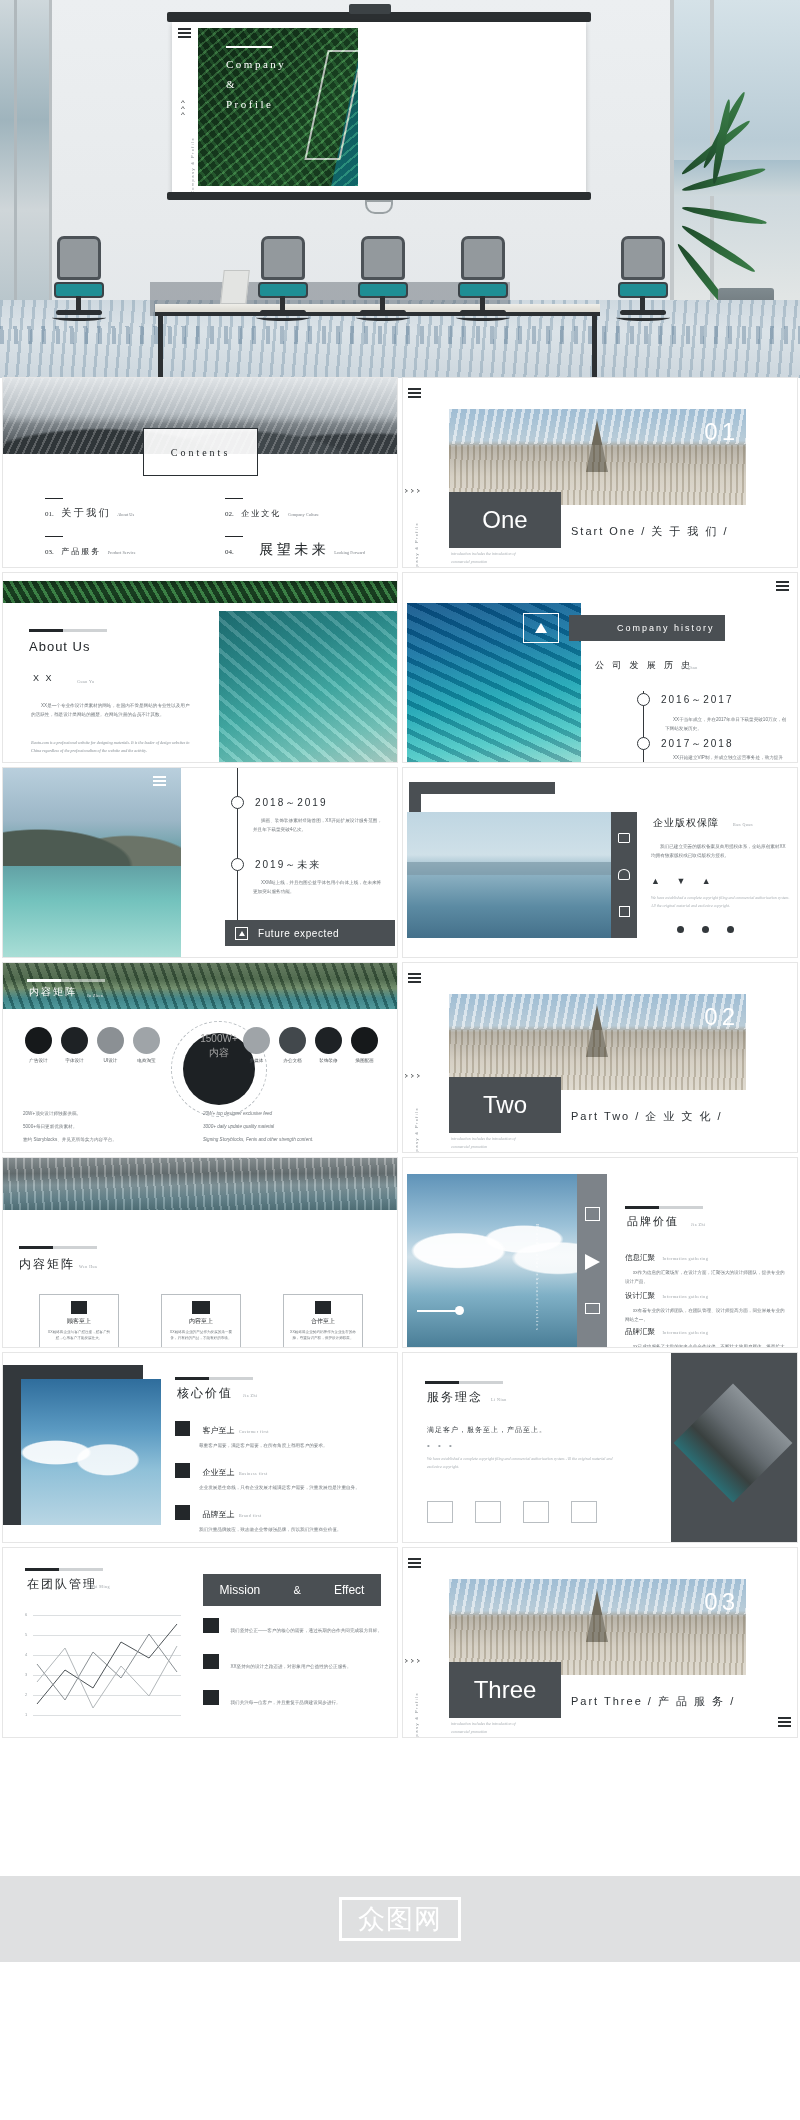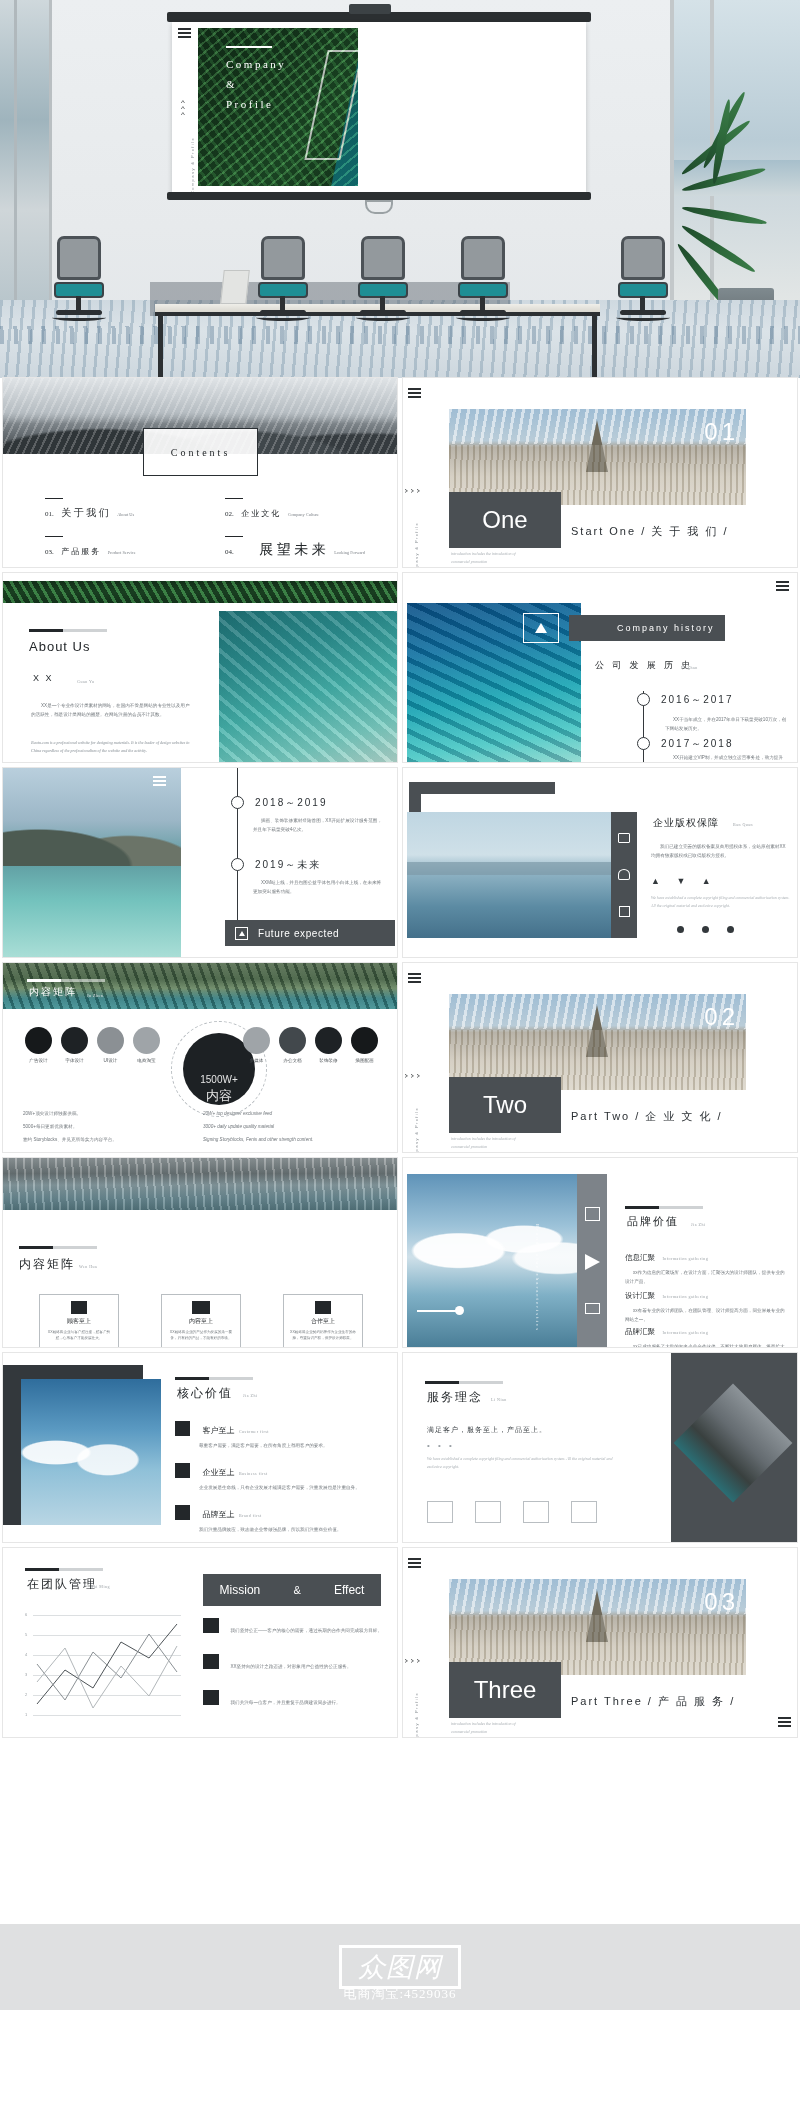--- a/index.html
+++ b/index.html
@@ -153,22 +153,22 @@
   .pinyin{font-family:"Liberation Serif",serif;font-size:4px;color:#9aa0a5;letter-spacing:.5px;}
   .body-zh{font-size:4.6px;color:#6f757a;line-height:9px;}
   .body-en{font-size:4px;color:#a7adb2;line-height:8px;font-style:italic;font-family:"Liberation Serif",serif;}
   .darkbox{background:#4a4f53;color:#fff;}
   .triangle-ico{width:13px;height:13px;border:1.4px solid #fff;display:flex;align-items:center;justify-content:center;}
   .triangle-ico:after{content:"";width:0;height:0;border-left:3.2px solid transparent;border-right:3.2px solid transparent;border-bottom:5.5px solid #fff;}
   .sq{border:1px solid #b9bec2;}
   .circ{border:1.2px solid #33383c;border-radius:50%;}
 
   
-  .wm{position:absolute;left:0;top:1924px;width:800px;height:86px;background:rgba(210,212,214,.72);
-      display:flex;align-items:center;justify-content:center;z-index:40;pointer-events:none;font-style:italic;}
+  .wm{position:absolute;left:0;top:1876px;width:800px;height:86px;background:rgba(210,212,214,.72);
+      display:flex;align-items:center;justify-content:center;z-index:40;pointer-events:none;}
   .wm-in{display:flex;align-items:center;gap:10px;}
   .wm-logo{width:122px;height:44px;border:3px solid #fff;display:flex;align-items:center;justify-content:center;
       font-family:"Liberation Serif",serif;font-size:27px;color:#fff;letter-spacing:1px;}
   .wm-txt{color:#fff;font-size:25px;letter-spacing:3px;font-family:"Liberation Serif",serif;}
   .wm-code{position:absolute;left:0;top:1985px;width:800px;text-align:center;color:#fff;font-size:13px;z-index:41;
       font-family:"Liberation Serif",serif;letter-spacing:1px;}
 </style>
 </head>
 <body>
 
@@ -397,23 +397,23 @@
     <div class="sl">
       <div class="ph ph-aerial" style="left:0;top:0;width:394px;height:46px;"></div>
       <div class="hdr-rule" style="position:absolute;left:24px;top:16px;">
           <i style="background:#fff"></i>
           <u style="background:rgba(255,255,255,.55)"></u>
         </div>
       <div style="position:absolute;left:26px;top:22px;font-size:10px;color:#fff;letter-spacing:2px;font-family:'Liberation Serif',serif;">内容矩阵</div>
       <div class="pinyin" style="position:absolute;left:84px;top:30px;color:#e5e8ea;">Ju Zhen</div>
 
       <div style="position:absolute;left:168px;top:58px;width:96px;height:96px;border:1px dashed #b8bdc1;border-radius:50%;"></div>
-      <div style="position:absolute;left:180px;top:70px;width:72px;height:72px;border-radius:50%;background:#1d2124;color:#e5e5e5;display:flex;flex-direction:column;align-items:center;justify-content:flex-end;">
+      <div style="position:absolute;left:180px;top:70px;width:72px;height:72px;border-radius:50%;background:#1d2124;color:#a3a3a3;display:flex;flex-direction:column;align-items:center;justify-content:flex-start;">
         <span style="font-size:10px;">1500W+</span>
-        <span style="font-size:13px;margin-top:2px;">内容</span>
+        <span style="font-size:10px;margin-top:2px;">内容</span>
       </div>
 
       <div style="position:absolute;left:22px;top:64px;text-align:center;">
         <span style="display:block;width:27px;height:27px;border-radius:50%;background:#16191b;"></span>
         <span style="font-size:4.6px;color:#4d5357;display:block;margin-top:4px;">广告设计</span>
       </div>
       <div style="position:absolute;left:58px;top:64px;text-align:center;">
         <span style="display:block;width:27px;height:27px;border-radius:50%;background:#1e2225;"></span>
         <span style="font-size:4.6px;color:#4d5357;display:block;margin-top:4px;">字体设计</span>
       </div>

